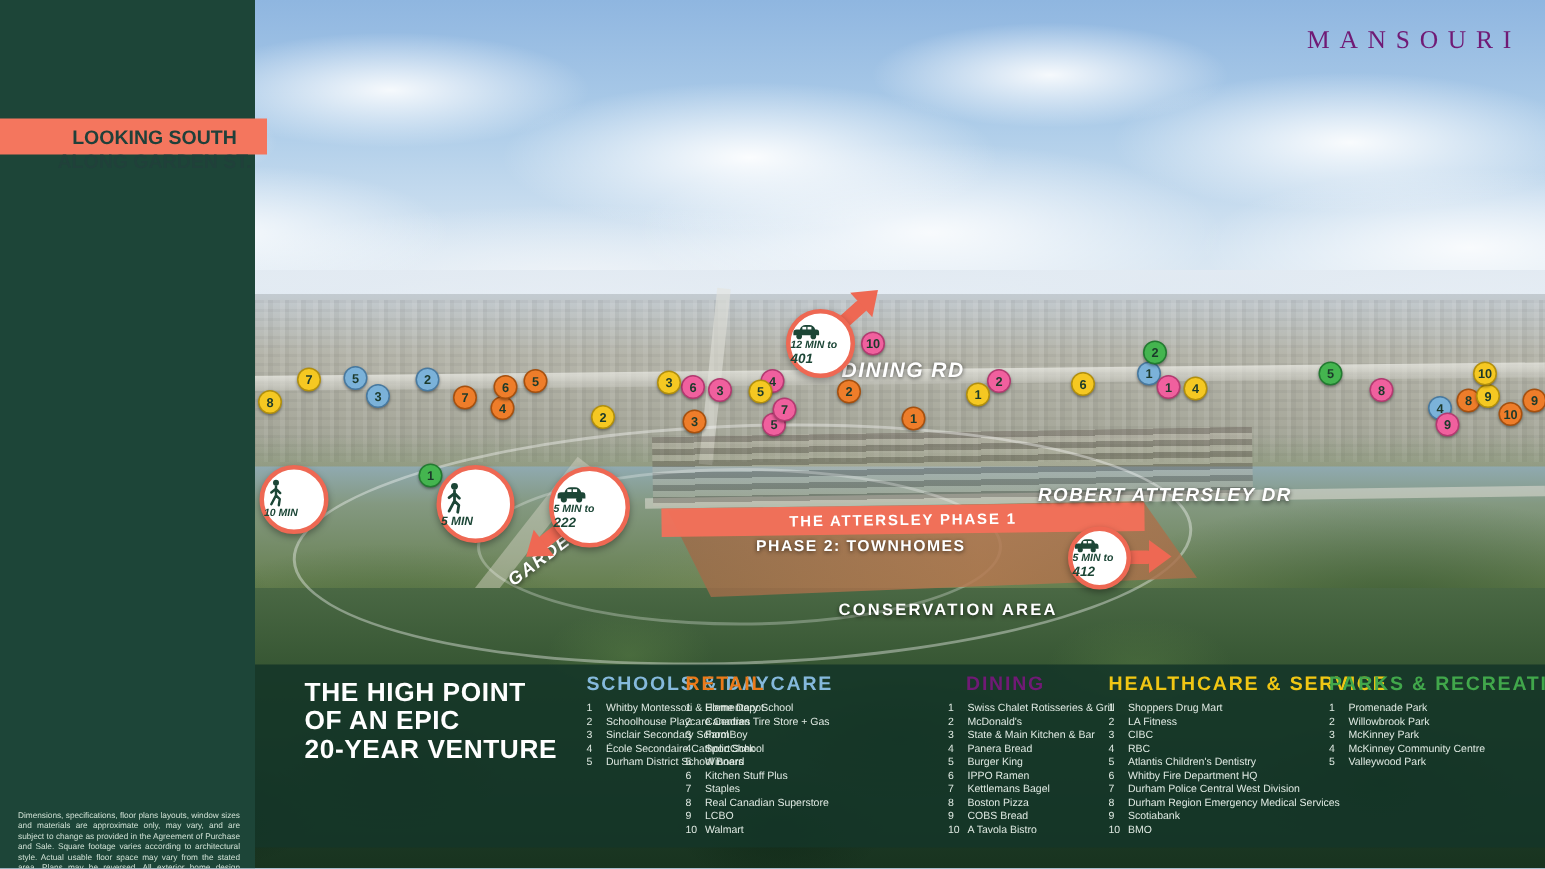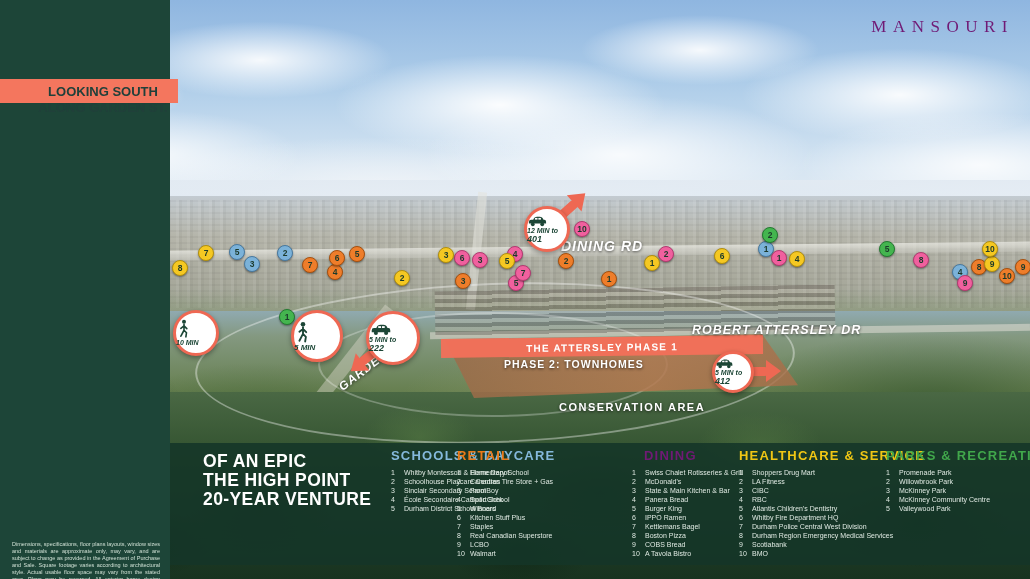--- a/index.html
+++ b/index.html
@@ -276,22 +276,22 @@
       <div class="marker cat-healthcare" style="left: 172px; top: 260px;">8</div>
       <div class="marker cat-healthcare" style="left: 984px; top: 256px;">9</div>
       <div class="marker cat-healthcare" style="left: 982px; top: 241px;">10</div>
       <div class="marker cat-parks" style="left: 279px; top: 309px;">1</div>
       <div class="marker cat-parks" style="left: 762px; top: 227px;">2</div>
       <div class="marker cat-parks" style="left: 879px; top: 241px;">5</div>
     </div>
 
   <div class="legend-panel">
     <div class="tagline">
+      <div>THE HIGH POINT</div>
       <div>OF AN EPIC</div>
-      <div>THE HIGH POINT</div>
       <div>20-YEAR VENTURE</div>
     </div>
     <div>
         <div class="legend-col col-schools">
           <div class="legend-header" style="color: rgb(133, 185, 220);">SCHOOLS &amp; DAYCARE</div>
           <div class="legend-row">
             <span class="ln">1</span>
             <span class="lt">Whitby Montessori &amp; Elementary School</span>
           </div>
           <div class="legend-row">

